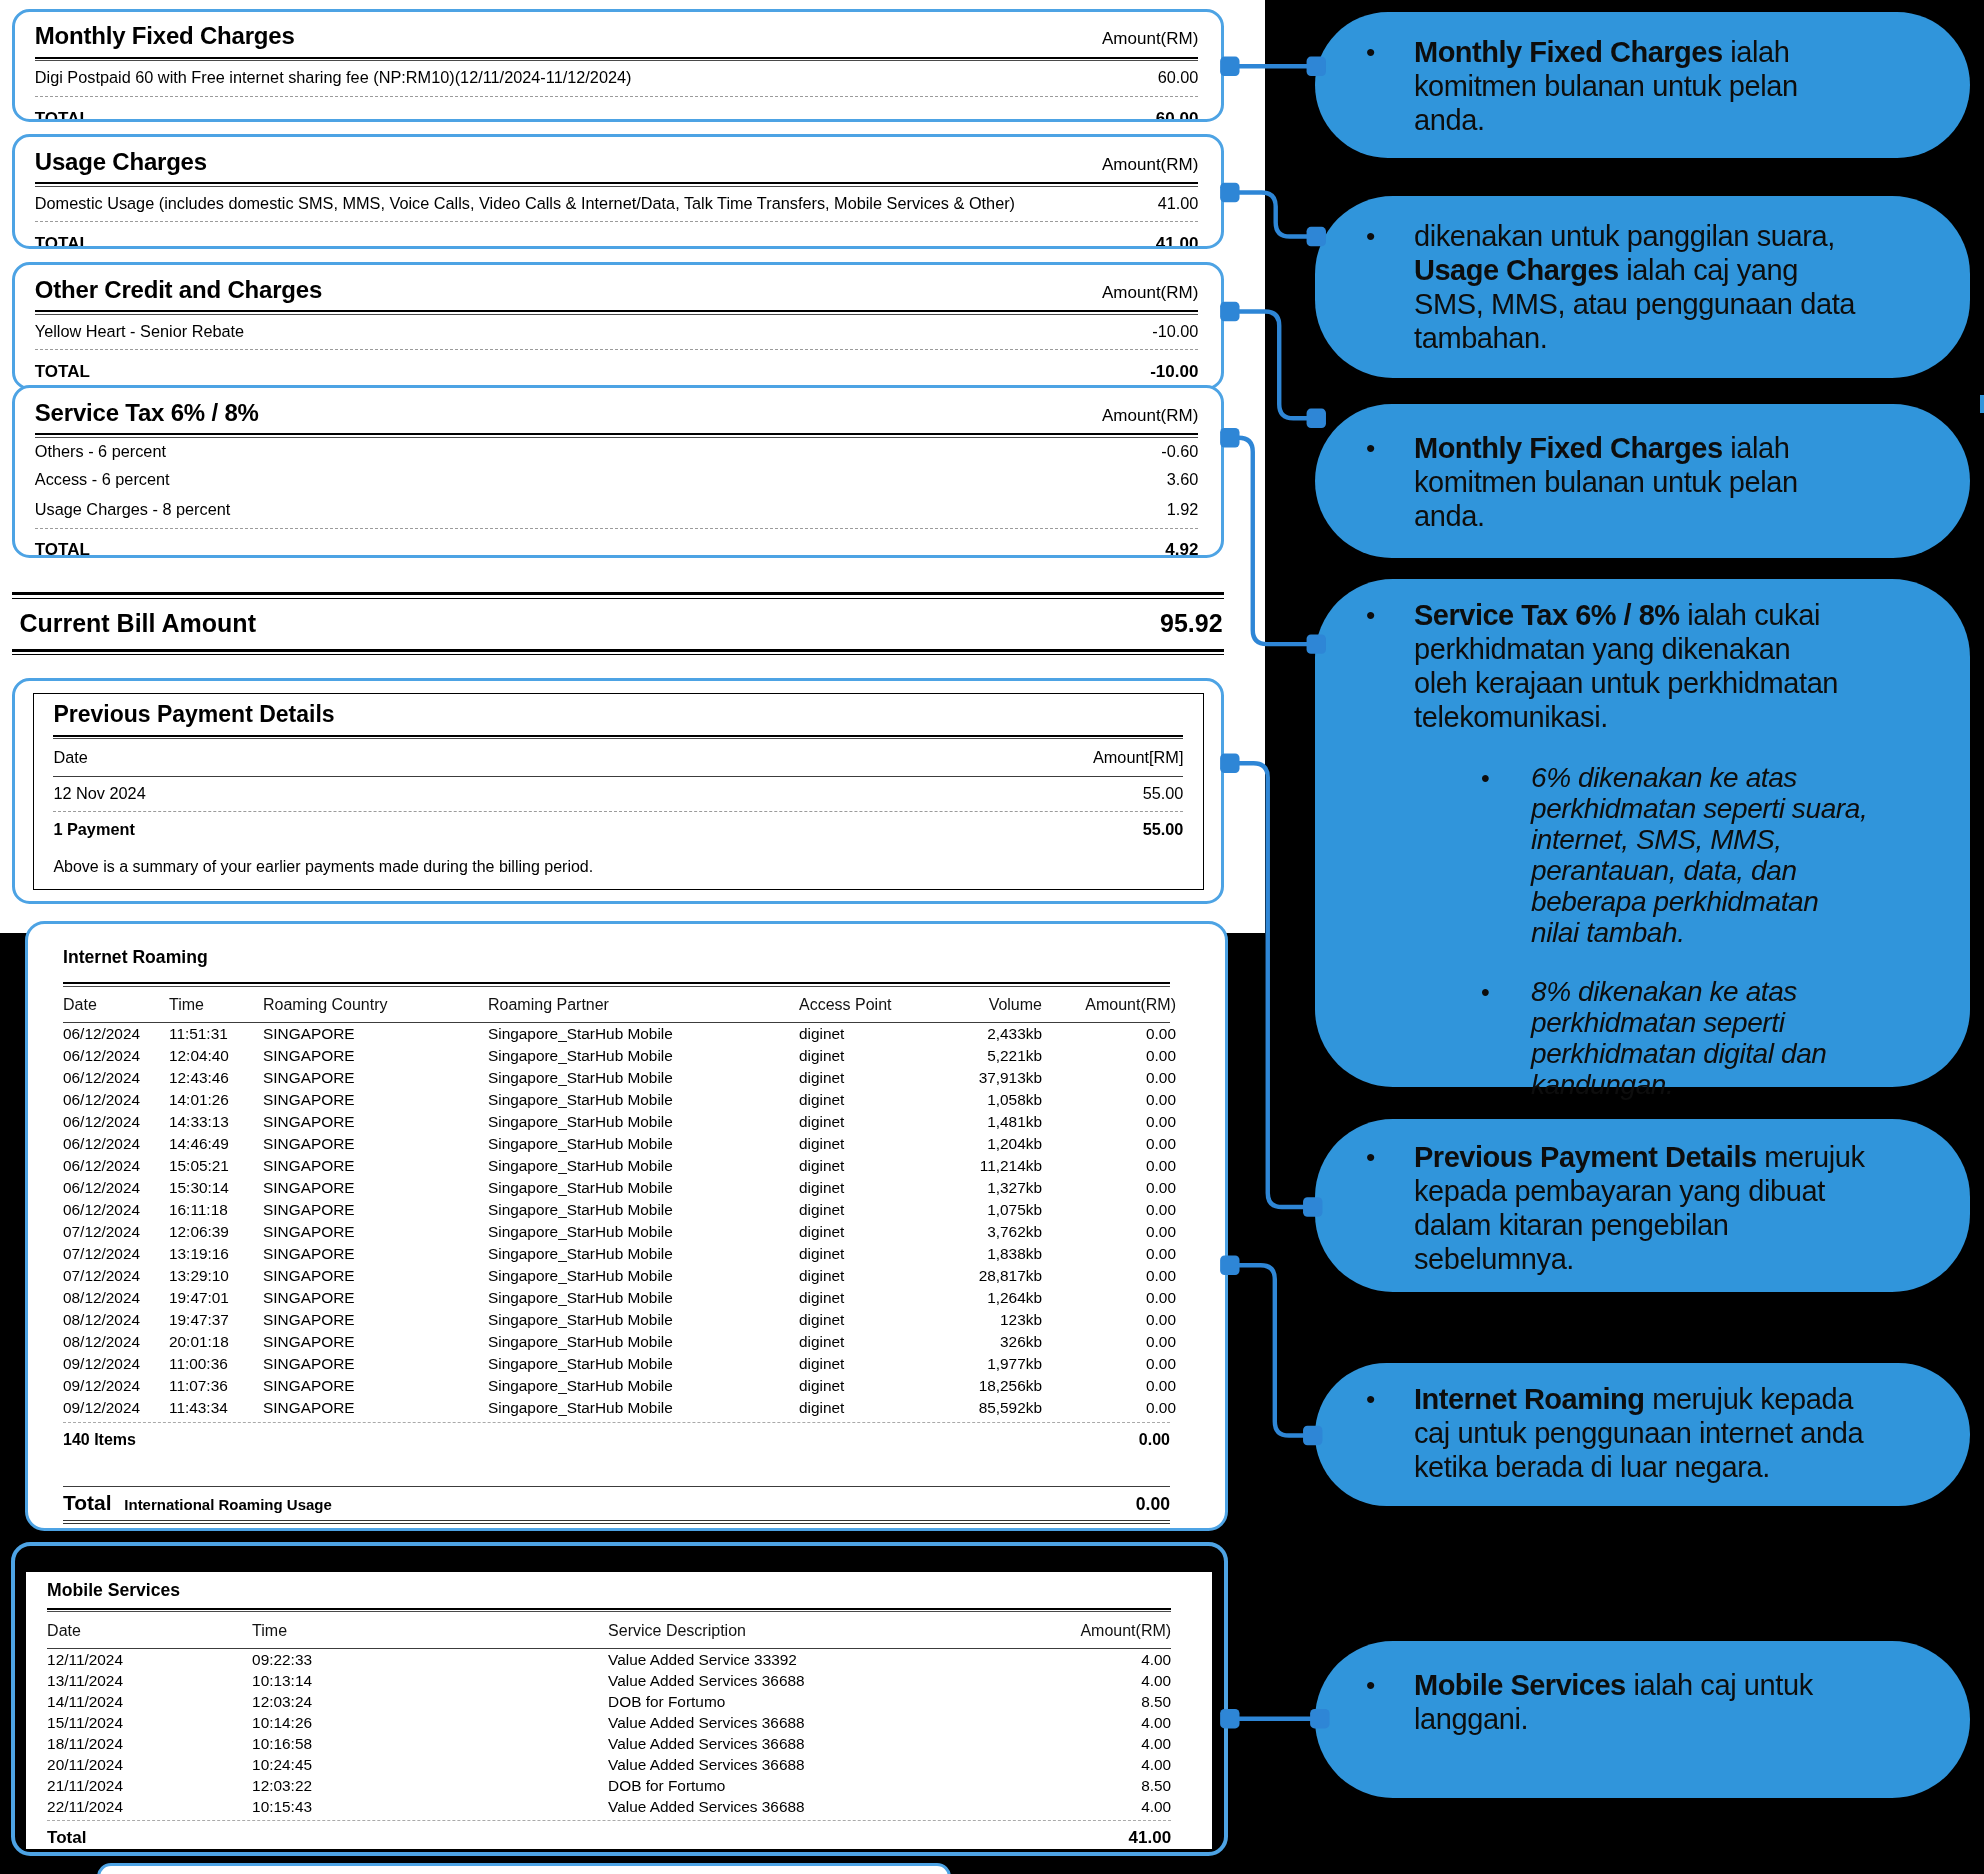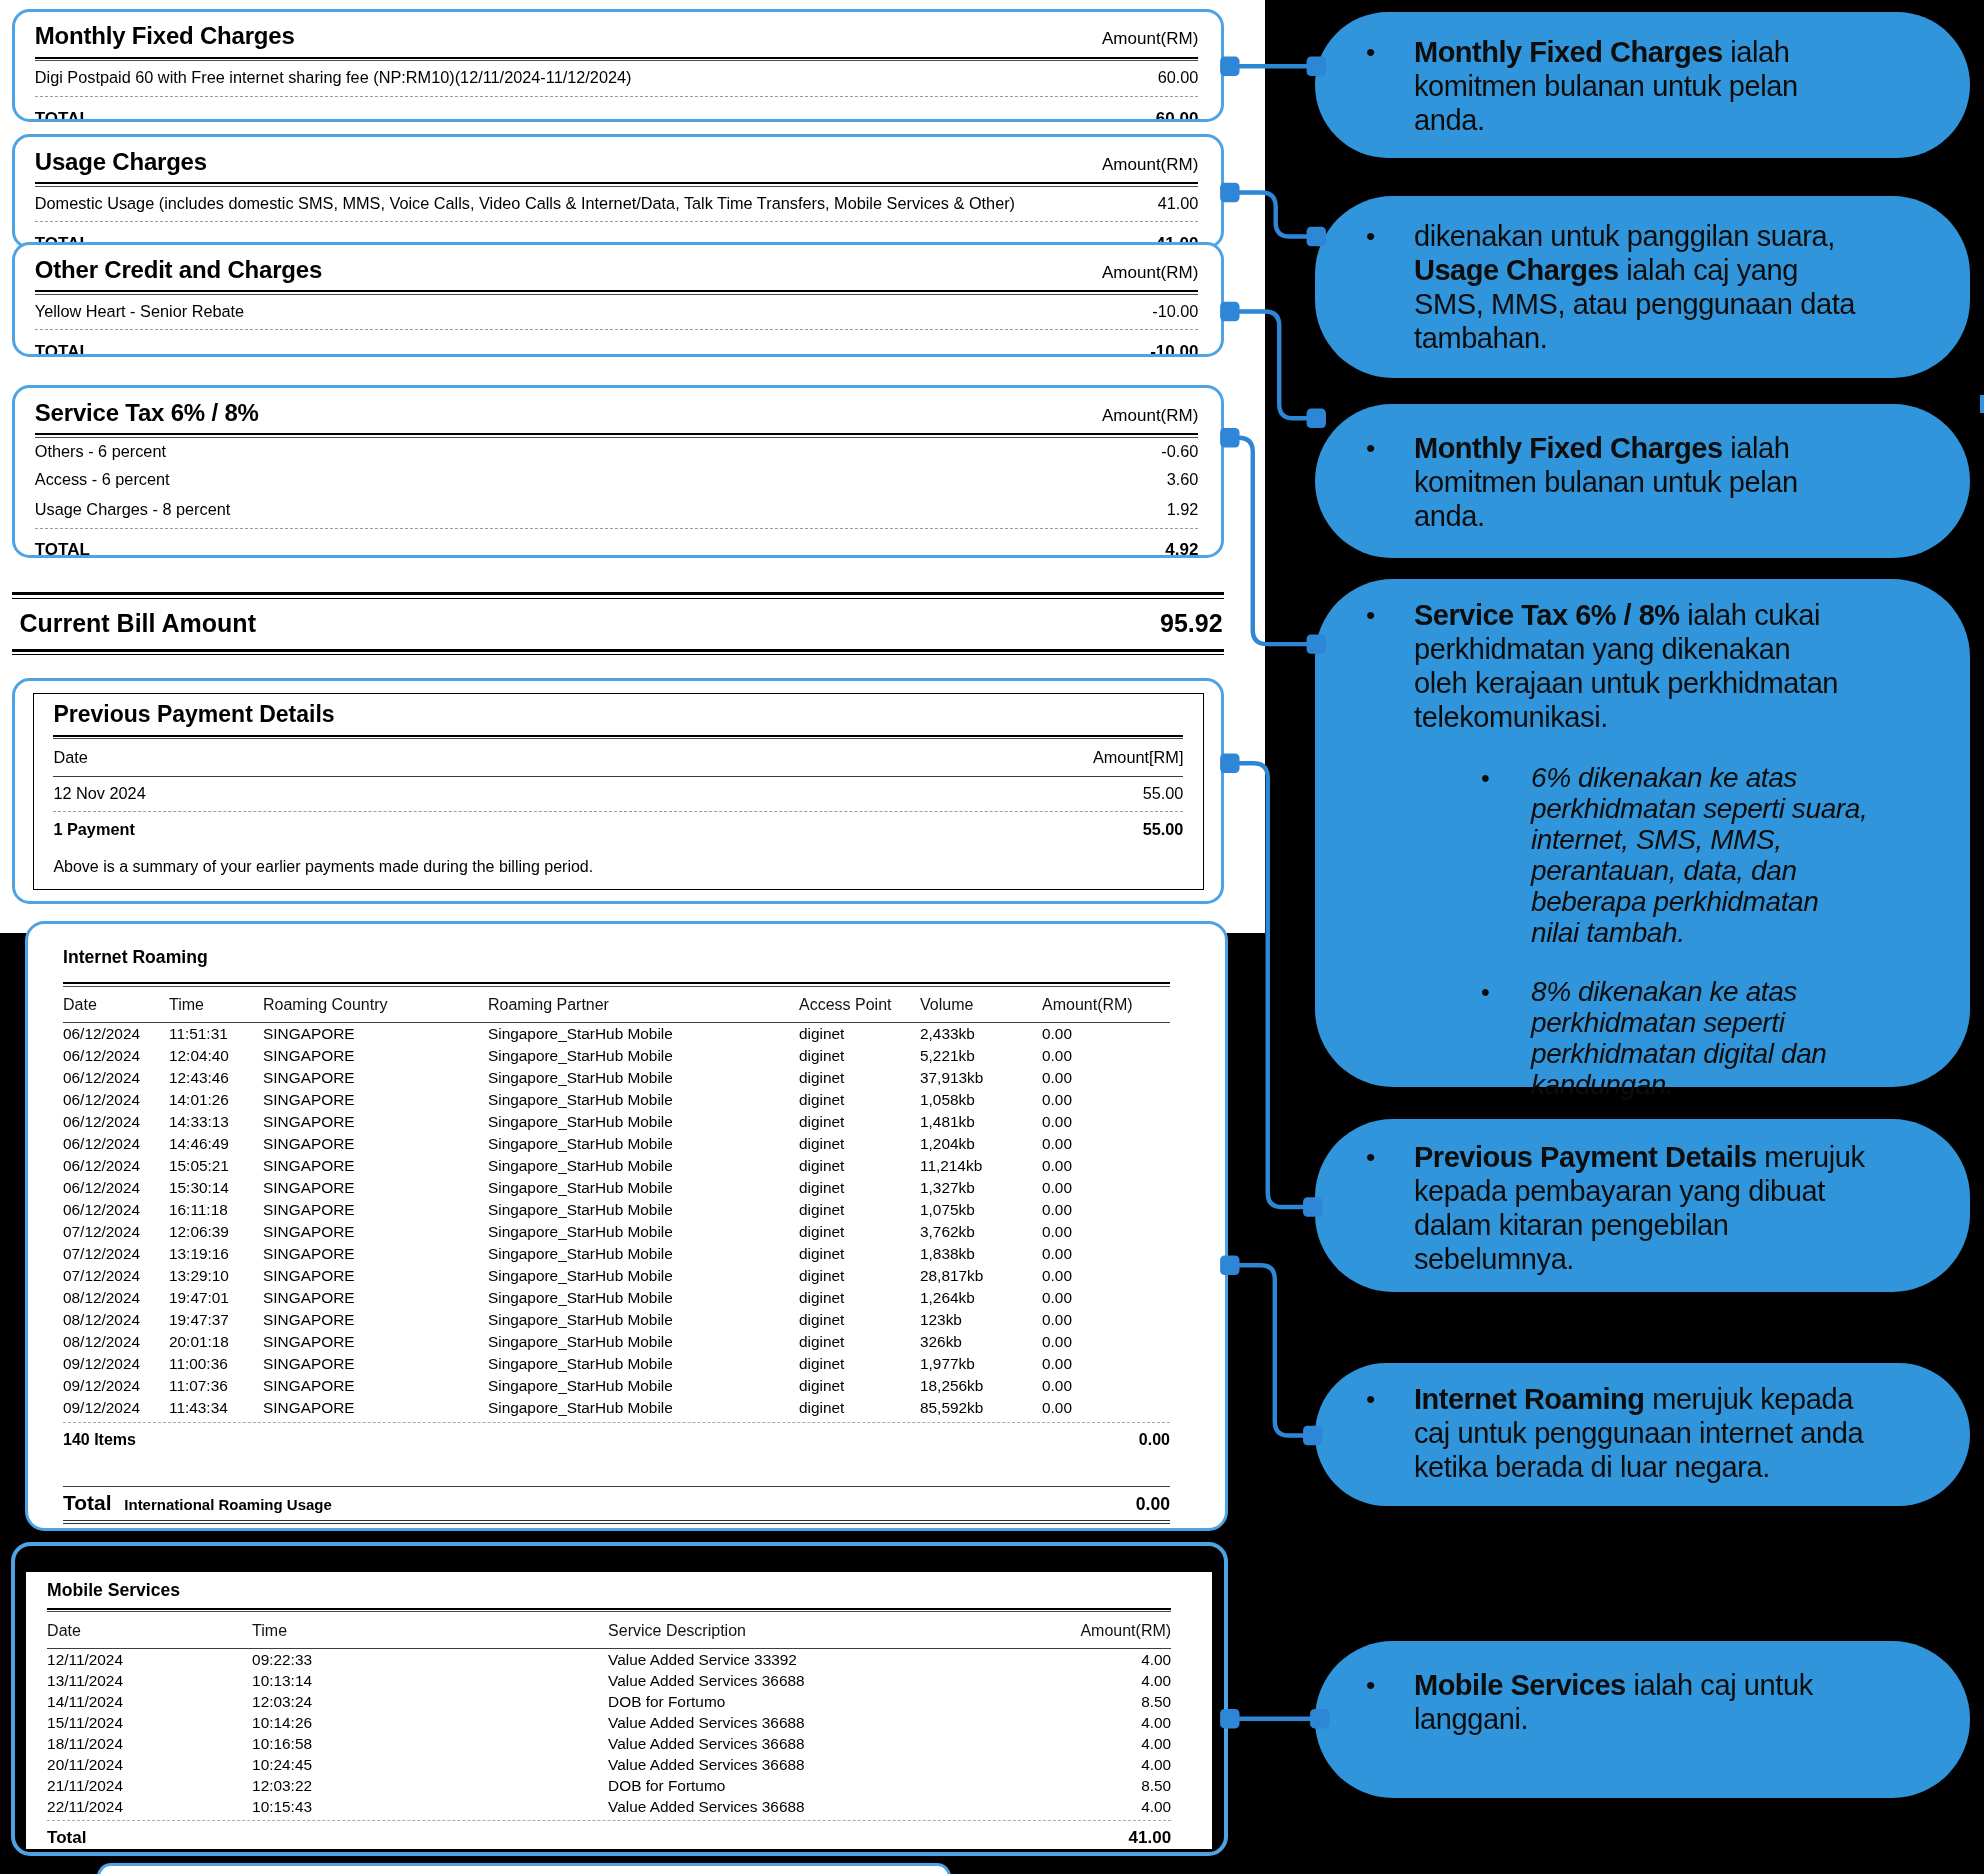--- a/index.html
+++ b/index.html
@@ -37,21 +37,21 @@
   .ppd-sum{display:flex;justify-content:space-between;font-size:16.3px;font-weight:bold;padding:8px 0;}
   .ppd-note{font-size:16px;margin-top:10.6px;}
 
   
   .ir{position:absolute;left:25px;top:921px;width:1203px;height:610px;background:#fff;
       border:3.5px solid #4DA3E4;border-radius:19.4px;box-sizing:border-box;}
   .ir-inner{position:absolute;left:35px;right:55px;top:23px;bottom:5.3px;}
   .tbl-title{font-size:17.6px;font-weight:bold;}
   .ir .rule-heavy{margin-top:14px;}
   .grid-ir{display:grid;grid-template-columns:106px 94px 225px 311px 121px 122px 134px;}
-  .grid-ir .c5,.grid-ir .c6{}
+  .grid-ir .c5,.grid-ir .c6{text-align:right;}
   .tbl-hdr{font-size:16px;padding:9.7px 0 8px;color:#111;}
   .tbl-row{font-size:15.4px;line-height:22px;}
   .dash-sep{border-top:1.8px dashed #aaa;margin-top:2.6px;}
   .items-row{display:flex;justify-content:space-between;font-size:16px;font-weight:bold;padding-top:8px;}
   .tot-row{display:flex;justify-content:space-between;align-items:baseline;padding:3.5px 0 5.3px;gap:13px;}
   .tot-big{font-size:21px;font-weight:bold;}
   .tot-sub{font-size:15px;font-weight:bold;margin-left:8.8px;}
   .tot-amt{font-size:17.6px;font-weight:bold;}
   .rule-db2{height:2.6px;border-top:1.8px solid #333;border-bottom:0.9px solid #333;}
 
@@ -112,21 +112,21 @@
       <div class="rule-heavy"></div>
       <div class="sec-row dashed">
         <span>Domestic Usage (includes domestic SMS, MMS, Voice Calls, Video Calls &amp; Internet/Data, Talk Time Transfers, Mobile Services &amp; Other)</span>
         <span>41.00</span>
       </div>
       <div class="sec-total">
         <span>TOTAL</span>
         <span>41.00</span>
       </div>
     </div>
-  <div class="sec" style="top: 242px; height: 115px;">
+  <div class="sec" style="top: 262px; height: 128px;">
       <div class="sec-head">
         <span class="sec-title">Other Credit and Charges</span>
         <span class="sec-amt">Amount(RM)</span>
       </div>
       <div class="rule-heavy"></div>
       <div class="sec-row dashed">
         <span>Yellow Heart - Senior Rebate</span>
         <span>-10.00</span>
       </div>
       <div class="sec-total">

